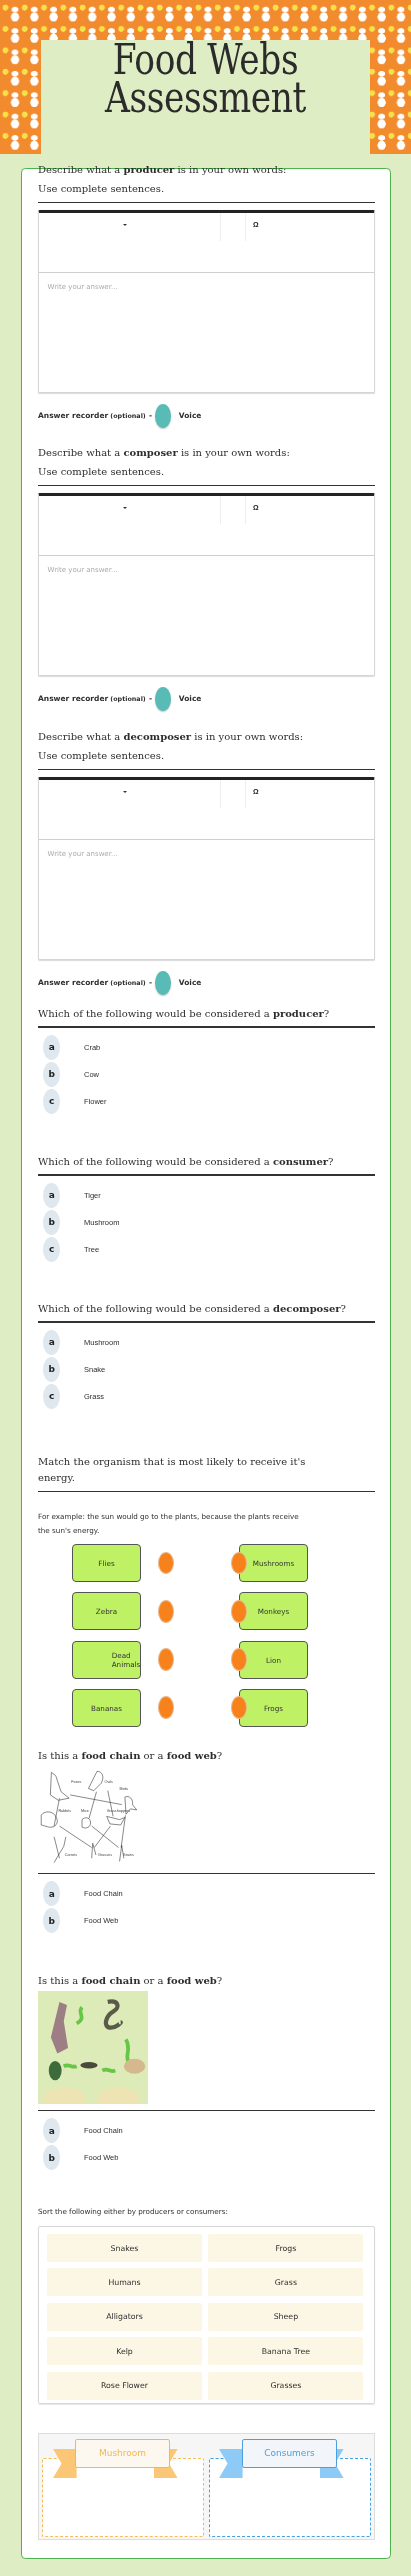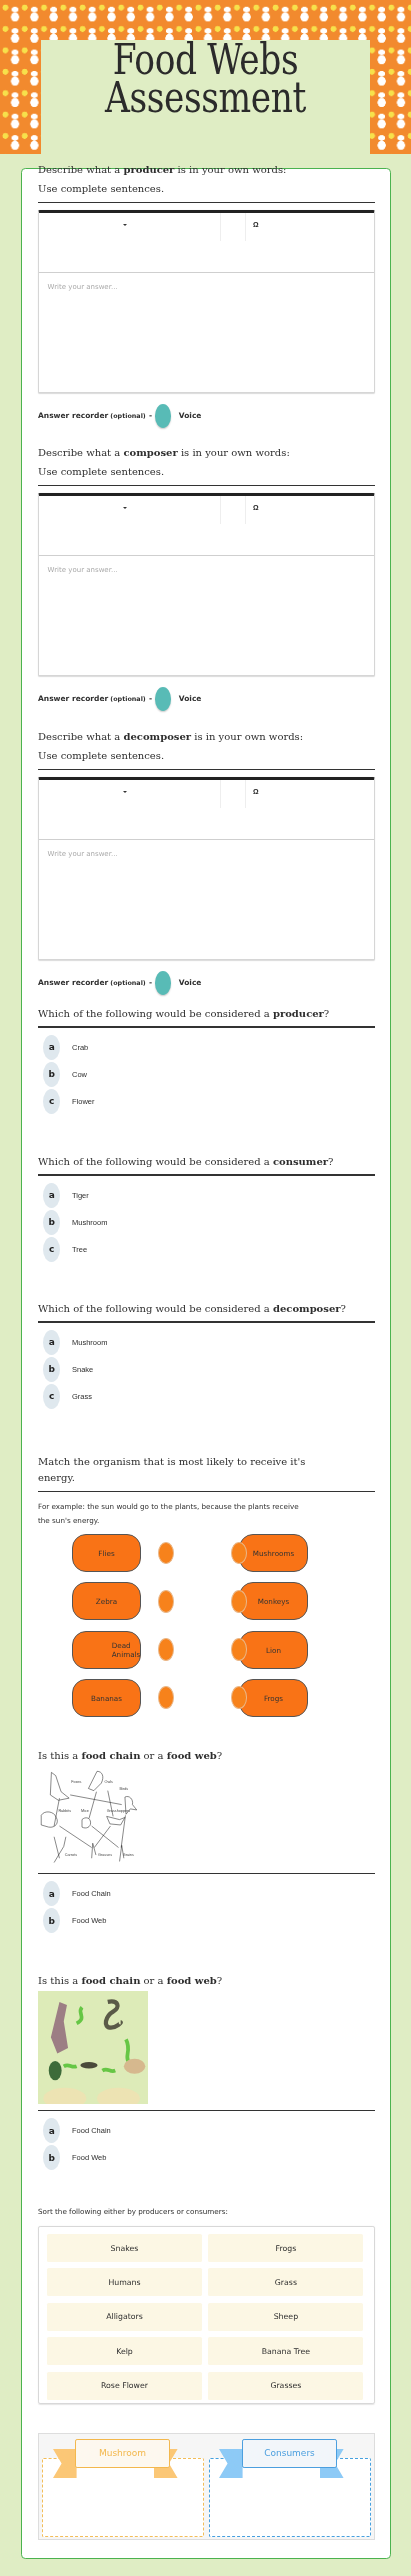--- a/index.html
+++ b/index.html
@@ -42,25 +42,25 @@
   .answer::placeholder { color: #aaa; }
 
   .recorder { display: flex; align-items: center; margin-top: 10.7px; font-family: "DejaVu Sans", sans-serif; font-weight: bold; color: #2f2f2f; font-size: 7.5px; }
   .recorder .opt { font-size: 6.4px; margin-left: 2.1px; }
   .recorder .dash { margin: 0 3.2px; }
   .rec-btn { width: 16px; height: 23.6px; border-radius: 50%; background: #58bbb6; box-shadow: 0 1.1px 1.6px rgba(0,0,0,0.2); margin: 0 7.5px 0 0; cursor: pointer; }
 
   .options { margin-top: 6.4px; }
   .option { display: flex; align-items: center; height: 27px; cursor: pointer; }
   .letter { width: 16.6px; height: 25px; border-radius: 50%; background: #dfe8ee; margin-left: 5.4px; display: flex; align-items: center; justify-content: center; font-family: "DejaVu Sans", sans-serif; font-size: 9px; font-weight: bold; color: #222; }
-  .opt-label { margin-left: 12px; font-family: "Liberation Sans", sans-serif; font-size: 7.5px; color: #2e2e2e; }
-
-  .hint { font-family: "DejaVu Sans", sans-serif; font-size: 7.2px; line-height: 14px; color: #2e2e2e; margin-top: 8px; }
+  .opt-label { margin-left: 24px; font-family: "Liberation Sans", sans-serif; font-size: 7.5px; color: #2e2e2e; }
+
+  .hint { font-family: "DejaVu Sans", sans-serif; font-size: 7.2px; line-height: 14px; color: #2e2e2e; margin-top: 18px; }
   .match-grid { position: relative; height: 161px; margin-top: 5.4px; }
-  .mbox { position: absolute; width: 69px; height: 38px; border: 0.5px solid #555; border-radius: 14px; display: flex; align-items: center; justify-content: center; font-family: "DejaVu Sans", sans-serif; font-size: 7.2px; color: #333; background: #f97316; }
+  .mbox { position: absolute; width: 69px; height: 38px; border: 0.5px solid #555; border-radius: 4px; display: flex; align-items: center; justify-content: center; font-family: "DejaVu Sans", sans-serif; font-size: 7.2px; color: #333; background: #bef264; }
   .dot { position: absolute; width: 16px; height: 22.5px; border-radius: 50%; background: #f7821b; border: 0.8px solid #e9b88a; top: 7px; cursor: pointer; }
 
   .diagram { margin-top: 2.1px; width: 110px; height: 102px; position: relative; }
   .chainimg { margin-top: 1.1px; width: 110px; height: 113px; background: #ddebb8; position: relative; overflow: hidden; }
 
   .sort-intro { font-family: "DejaVu Sans", sans-serif; font-size: 7.2px; color: #2e2e2e; }
   .sort-box { margin-top: 9.6px; width: 337px; border: 0.5px solid #d8d8d8; border-radius: 2.1px; padding: 7.5px 8px 3.2px; box-shadow: 0 0.5px 1.1px rgba(0,0,0,0.1); display: grid; grid-template-columns: 155px 155px; column-gap: 6.4px; row-gap: 6.4px; }
   .chip { height: 28px; background: #fcf7e4; border-radius: 1.6px; display: flex; align-items: center; justify-content: center; font-family: "DejaVu Sans", sans-serif; font-size: 7.8px; color: #2e2e2e; cursor: grab; }
 
   .buckets { margin-top: 29px; width: 337px; height: 107px; background: #f6f6f6; border: 0.5px solid #ddd; position: relative; }

